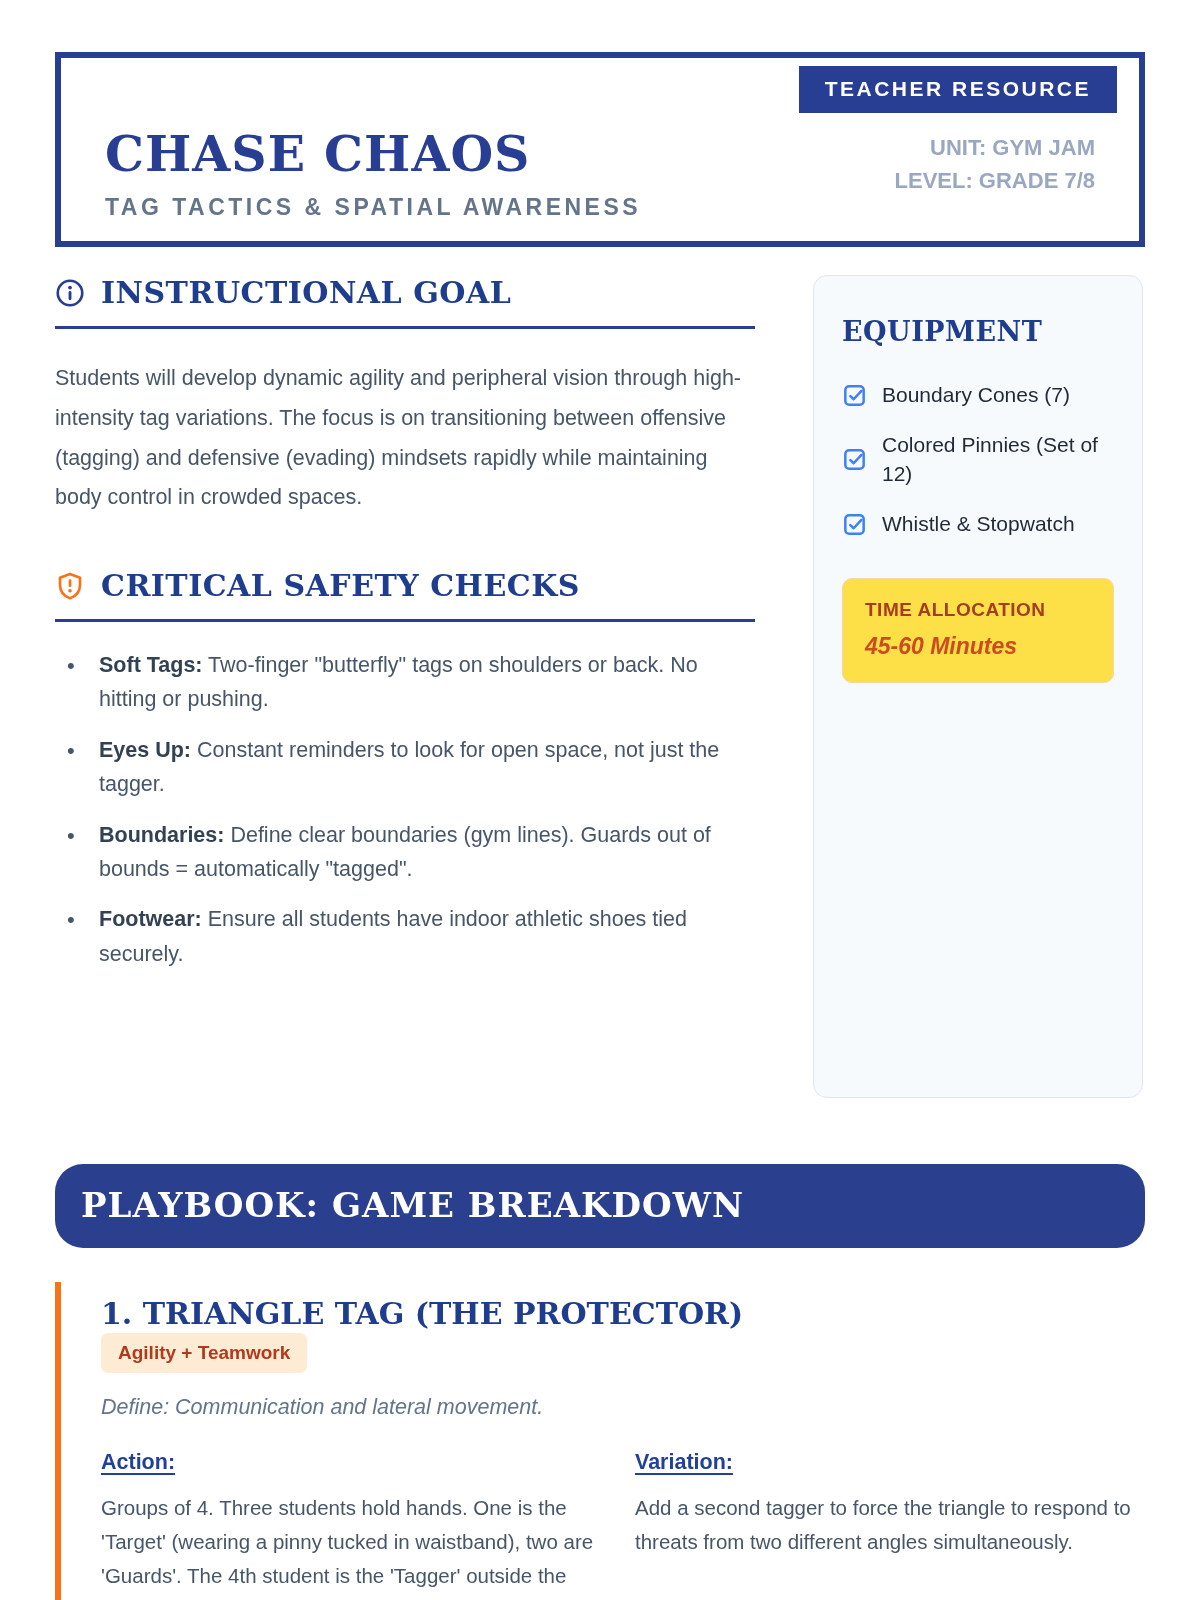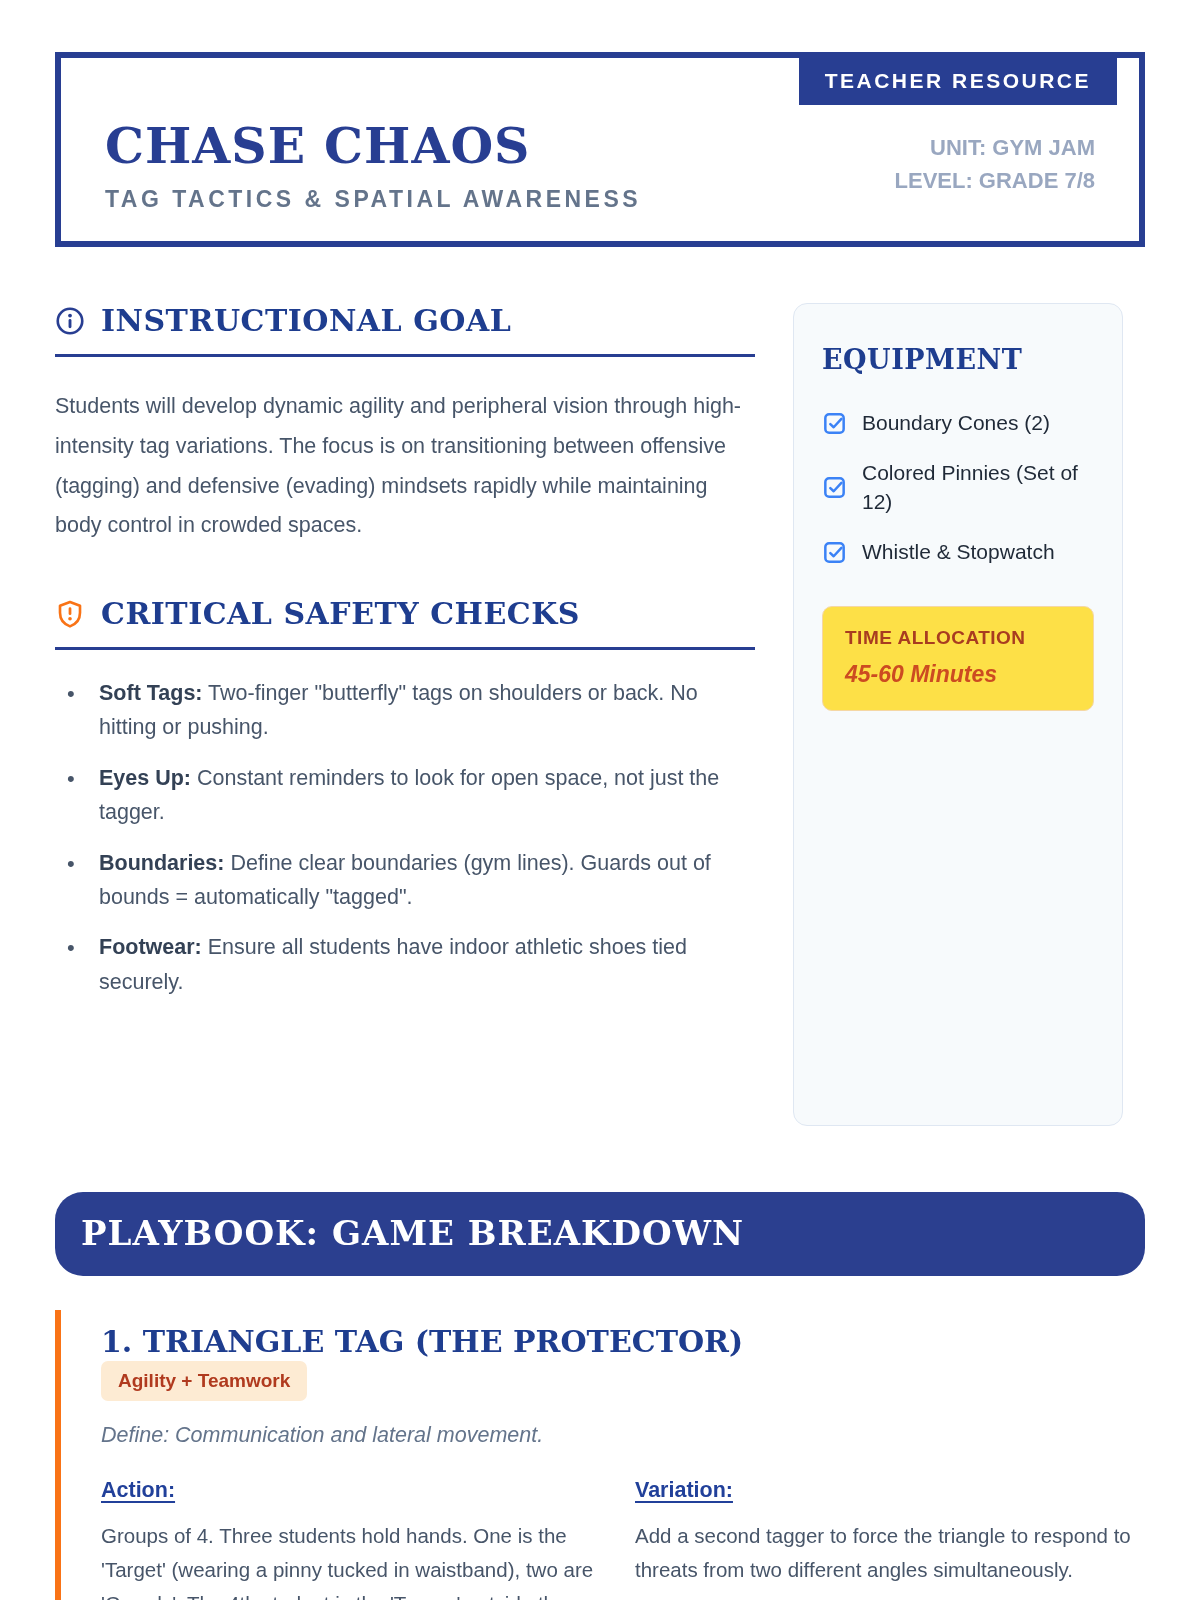--- a/index.html
+++ b/index.html
@@ -16,37 +16,37 @@
   
   .hero {
     margin: 52px 55px 0 55px;
     height: 195px;
     border: 6px solid #283e92;
     position: relative;
     background: #ffffff;
   }
   .hero-badge {
     position: absolute;
-    top: 0;
+    top: 8px;
     right: 22px;
     background: #283e92;
     color: #ffffff;
     font-weight: bold;
     font-size: 21px;
     letter-spacing: 2.5px;
     padding: 11px 26px 12px 26px;
   }
   .hero-inner {
     display: flex;
     justify-content: space-between;
     align-items: flex-end;
     padding: 0 44px 0 44px;
     height: 100%;
   }
-  .hero-left { padding-bottom: 28px; }
+  .hero-left { padding-bottom: 20px; }
   .hero-title {
     font-family: "DejaVu Serif", serif;
     font-weight: bold;
     font-size: 49px;
     letter-spacing: 1px;
     color: #283e92;
     line-height: 1.05;
   }
   .hero-sub {
     margin-top: 14px;
@@ -59,23 +59,23 @@
     padding-bottom: 44px;
     text-align: right;
     font-size: 22px;
     font-weight: bold;
     color: #99a7c0;
     line-height: 1.5;
   }
 
   
   .main-grid {
-    margin: 56px 55px 0 55px;
-    display: flex;
-    gap: 38px;
+    margin: 28px 55px 0 55px;
+    display: flex;
+    gap: 58px;
   }
   .left-col { width: 700px; flex: 0 0 700px; }
 
   .sec-head {
     display: flex;
     align-items: center;
     gap: 16px;
   }
   .sec-head h2 {
     font-family: "DejaVu Serif", serif;
@@ -316,21 +316,21 @@
     <aside class="equip-card">
       <h3>EQUIPMENT</h3>
       <div class="equip-list">
         <div class="equip-item">
           <span class="check-icon">
             <svg viewBox="0 0 24 24" width="25" height="25">
               <rect x="3.2" y="3.2" width="17.6" height="17.6" rx="3.6" fill="none" stroke="#3b82f6" stroke-width="2.4"></rect>
               <path d="M8 12.6 L11.2 15.6 L18.6 7.6" fill="none" stroke="#3b82f6" stroke-width="2.4" stroke-linecap="round" stroke-linejoin="round"></path>
             </svg>
           </span>
-          <span>Boundary Cones (2)</span>
+          <span>Boundary Cones (7)</span>
         </div>
         <div class="equip-item">
           <span class="check-icon">
             <svg viewBox="0 0 24 24" width="25" height="25">
               <rect x="3.2" y="3.2" width="17.6" height="17.6" rx="3.6" fill="none" stroke="#3b82f6" stroke-width="2.4"></rect>
               <path d="M8 12.6 L11.2 15.6 L18.6 7.6" fill="none" stroke="#3b82f6" stroke-width="2.4" stroke-linecap="round" stroke-linejoin="round"></path>
             </svg>
           </span>
           <span>Colored Pinnies (Set of 12)</span>
         </div>

